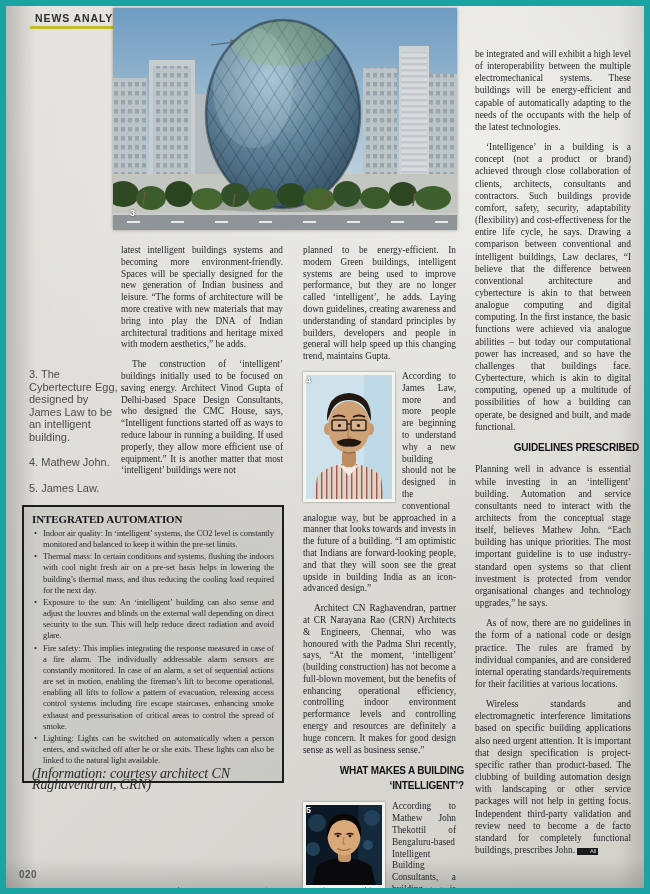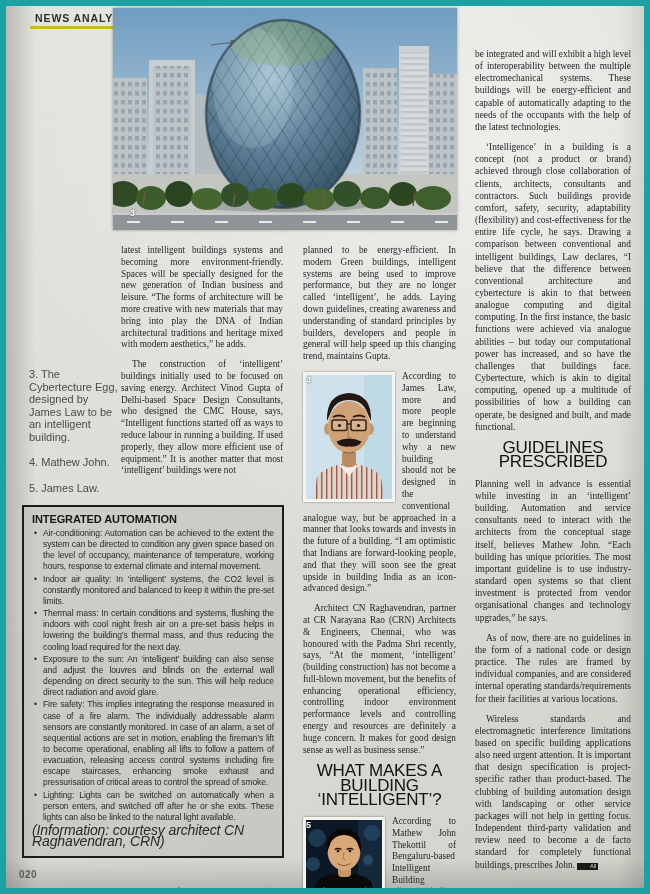--- a/index.html
+++ b/index.html
@@ -42,33 +42,33 @@
   .cap-item{margin:0 0 13px 0;}
   
   .col{position:absolute;font-size:9.3px;line-height:11.8px;color:#26262a;text-align:justify;}
   .col p{margin:8px;}
   .col1{left:107px;top:231px;width:178px;}
   .col2{left:289px;top:231px;width:169px;}
   .col3{left:461px;top:34px;width:172px;line-height:12.15px;font-size:9.4px;}
   .ind{text-indent:11px;}
   .subhead{
     font-family:"Liberation Sans","DejaVu Sans",sans-serif;
-    font-size:17px;font-weight:400;line-height:14.5px;letter-spacing:-.2px;
-    color:#121214;margin:8px 0 5px 0 !important;text-align:center;text-indent:0;
+    font-size:10px;font-weight:700;line-height:14.5px;letter-spacing:-.2px;
+    color:#121214;margin:8px 0 5px 0 !important;text-align:right;text-indent:0;
   }
   
   .float-photo{float:left;position:relative;margin:1px 7px 3px 0;}
   .pframe{display:block;border:3px solid #f4f3ee;box-shadow:0 0 2px rgba(0,0,0,.45);}
   .float-photo .photo-num{left:3px;top:3px;}
   
   .auto-box{
-    position:absolute;left:16px;top:499px;width:262px;height:353px;
+    position:absolute;left:16px;top:499px;width:262px;height:278px;
     border:2px solid #1c1c1c;background:rgba(175,175,168,.35);
     padding:6px 8px 4px 8px;box-sizing:border-box;
-    font-family:Liberation Sans, sans-serif;
+    font-family:Liberation Serif, serif;
     color:#2a2a2c;
   }
   .auto-title{font-size:11px;font-weight:800;letter-spacing:-.1px;margin:0 0 3px 0;color:#151517;}
   .auto-box ul{margin:0;padding:0 0 0 11px;list-style:none;}
   .auto-box li{
     font-size:8.55px;line-height:11.15px;letter-spacing:-.12px;
     margin:0 0 1px 0;position:relative;text-align:justify;
   }
   .auto-box li::before{content:"•";position:absolute;left:-9px;top:0;}
   .auto-credit{font-size:14px;line-height:11px;font-style:italic;margin:2px 0 16px 0;letter-spacing:-.12px;}
@@ -188,21 +188,20 @@
   </div>
 
   <div class="col col1">
     <p>latest intelligent buildings systems and becoming more environment-friendly. Spaces will be specially designed for the new generation of Indian business and leisure. “The forms of architecture will be more creative with new materials that may bring into play the DNA of Indian architectural traditions and heritage mixed with modern aesthetics,” he adds.</p>
     <p class="ind">The construction of ‘intelligent’ buildings initially used to be focused on saving energy. Architect Vinod Gupta of Delhi-based Space Design Consultants, who designed the CMC House, says, “Intelligent functions started off as ways to reduce labour in running a building. If used properly, they allow more efficient use of equipment.” It is another matter that most ‘intelligent’ buildings were not</p>
   </div>
 
   <div class="auto-box">
     <p class="auto-title">INTEGRATED AUTOMATION</p>
     <ul>
-        <li>Air-conditioning: Automation can be achieved to the extent the system can be directed to condition any given space based on the level of occupancy, maintenance of temperature, working hours, response to external climate and internal movement.</li>
         <li>Indoor air quality: In ‘intelligent’ systems, the CO2 level is constantly monitored and balanced to keep it within the pre-set limits.</li>
         <li>Thermal mass: In certain conditions and systems, flushing the indoors with cool night fresh air on a pre-set basis helps in lowering the building’s thermal mass, and thus reducing the cooling load required for the next day.</li>
         <li>Exposure to the sun: An ‘intelligent’ building can also sense and adjust the louvres and blinds on the external wall depending on direct security to the sun. This will help reduce direct radiation and avoid glare.</li>
         <li>Fire safety: This implies integrating the response measured in case of a fire alarm. The individually addressable alarm sensors are constantly monitored. In case of an alarm, a set of sequential actions are set in motion, enabling the fireman’s lift to become operational, enabling all lifts to follow a pattern of evacuation, releasing access control systems including fire escape staircases, enhancing smoke exhaust and pressurisation of critical areas to control the spread of smoke.</li>
         <li>Lighting: Lights can be switched on automatically when a person enters, and switched off after he or she exits. These lights can also be linked to the natural light available.</li>
       </ul>
     <p class="auto-credit">(Information: courtesy architect CN Raghavendran, CRN)</p>
   </div>
 
   <div class="col col2">

